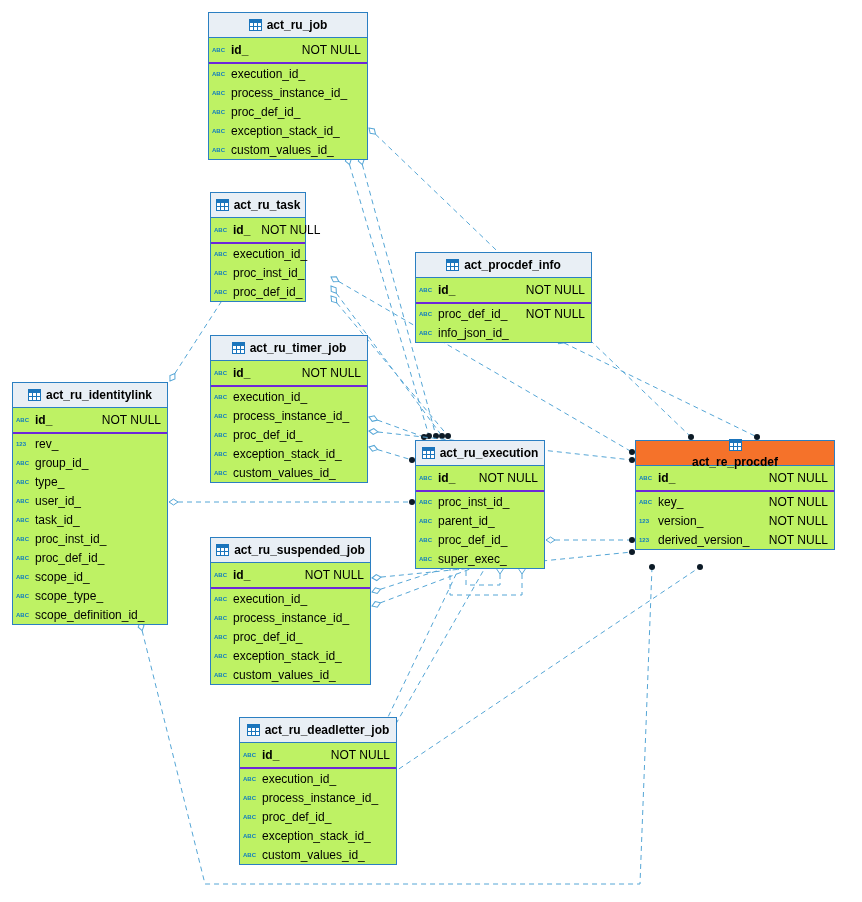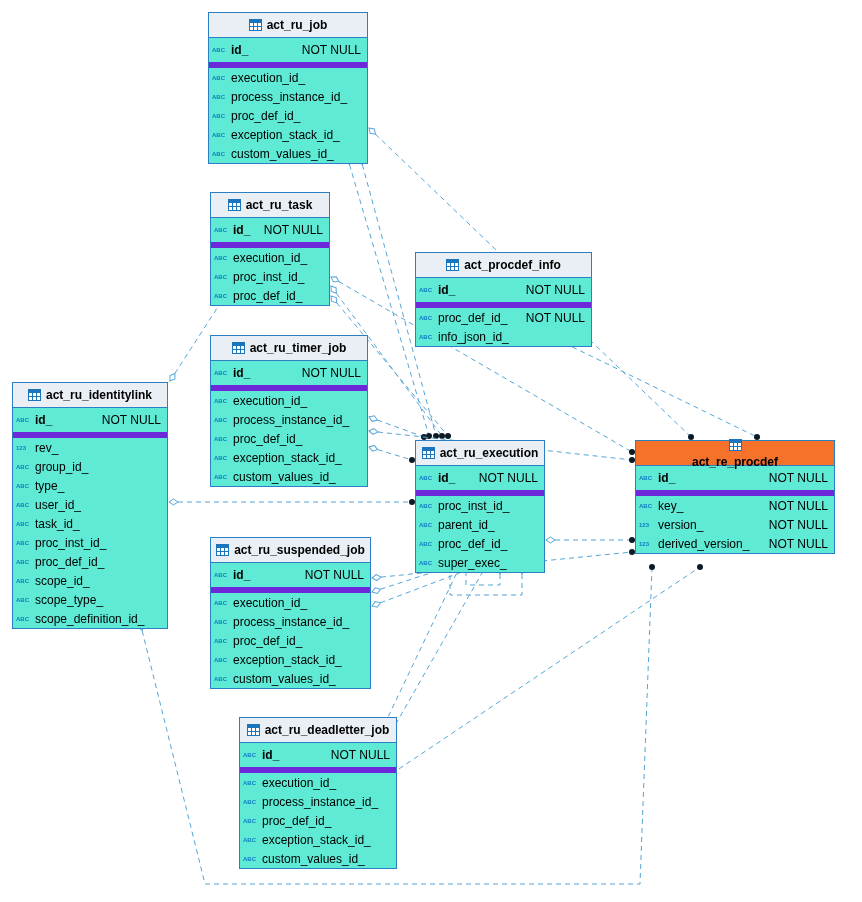--- a/index.html
+++ b/index.html
@@ -3,29 +3,29 @@
 <meta charset="utf-8">
 <style>
   html,body{margin:0;padding:0;background:#ffffff;}
   body{font-family:"Liberation Sans",sans-serif;}
   .diagram{position:relative;width:862px;height:902px;background:#fff;overflow:hidden;}
   #edges{position:absolute;left:0;top:0;width:862px;height:902px;}
   .edge{fill:none;stroke:var(--edge,#55a6d6);stroke-width:1;stroke-dasharray:5 4;}
   .diamond{fill:#ffffff;stroke:var(--edge,#55a6d6);stroke-width:1;}
   .dot{fill:var(--dot,#0c1a26);}
   #tables{position:absolute;left:0;top:0;width:862px;height:902px;}
-  .table{position:absolute;background:#5eead4;border:1px solid var(--tborder,#2b7fc2);
+  .table{position:absolute;background:#bef264;border:1px solid var(--tborder,#2b7fc2);
          font-size:12px;color:#000;box-sizing:border-box;}
   .header{height:24px;display:flex;align-items:center;justify-content:center;gap:5px;
           background:var(--hbg,#e9eff5);border-bottom:1px solid var(--tborder,#2b7fc2);
           font-weight:bold;padding:0 4px;white-space:nowrap;}
   .table.selected .header{background:var(--hsel,#f5722a);flex-direction:column;}
   .cols{display:block;}
   .col-row{height:19px;display:flex;align-items:center;padding:0 6px 0 3px;gap:3px;white-space:nowrap;}
-  .col-row.pk{height:24px;border-bottom:6px solid #6d28d9;}
+  .col-row.pk{height:24px;border-bottom:2px solid #6d28d9;}
   .col-row.pk .cname{font-weight:bold;}
   .cicon{color:var(--icon,#0f7cc0);font-size:6px;font-weight:bold;flex:0 0 16px;width:16px;
          letter-spacing:0;line-height:1;}
   .cname{flex:0 0 auto;}
   .cconstraint{margin-left:auto;padding-left:8px;}
   .ticon{display:inline-flex;align-items:center;}
   .tname{line-height:1;}
 </style>
 </head>
 <body>
@@ -139,21 +139,21 @@
     <span class="cname">exception_stack_id_</span>
     <span class="cconstraint"></span>
   </div>
           <div class="col-row">
     <span class="cicon">ABC</span>
     <span class="cname">custom_values_id_</span>
     <span class="cconstraint"></span>
   </div>
         </div>
   </div>
-      <div class="table" style="left: 210px; top: 192px; width: 120px;">
+      <div class="table" style="left: 210px; top: 192px; width: 96px;">
     <div class="header">
       <span class="ticon">
         <svg width="13" height="12" viewBox="0 0 13 12">
           <rect x="0.5" y="0.5" width="12" height="11" fill="#ffffff" stroke="#1b75bc"></rect>
           <rect x="0.5" y="0.5" width="12" height="3.5" fill="#1b75bc"></rect>
           <line x1="4.5" y1="4" x2="4.5" y2="11.5" stroke="#1b75bc"></line>
           <line x1="8.5" y1="4" x2="8.5" y2="11.5" stroke="#1b75bc"></line>
           <line x1="0.5" y1="7.5" x2="12.5" y2="7.5" stroke="#1b75bc"></line>
         </svg>
       </span>

